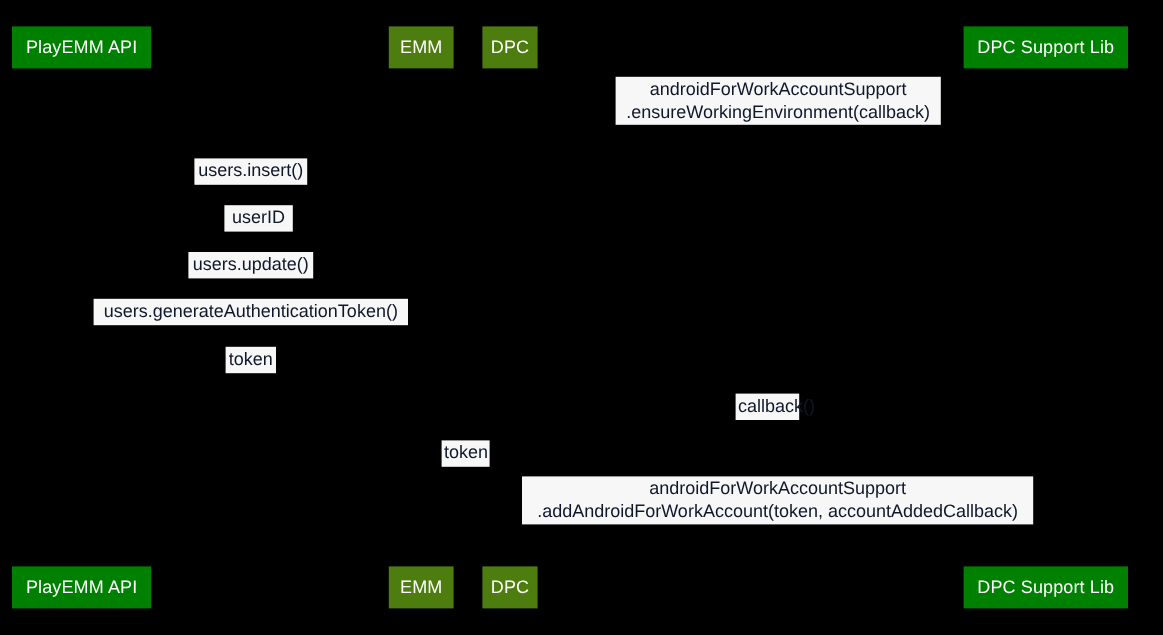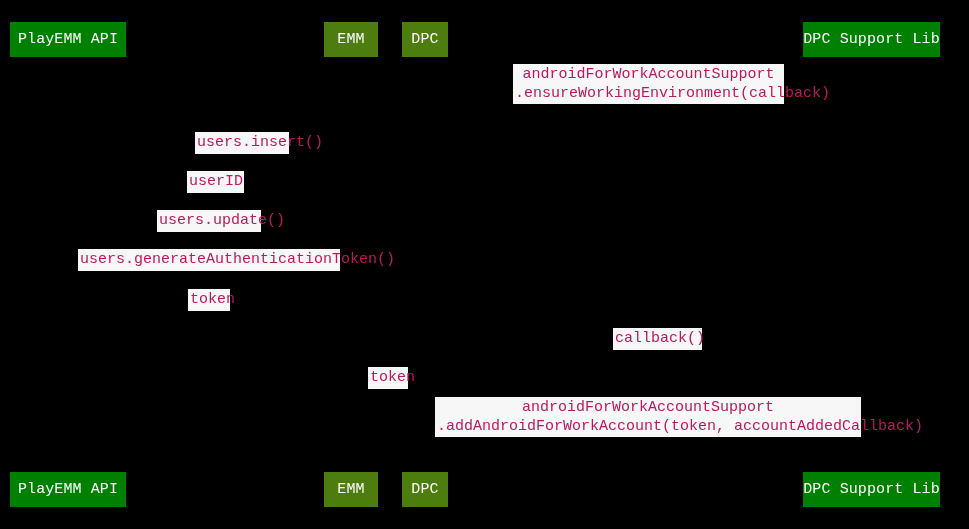--- a/index.html
+++ b/index.html
@@ -7,21 +7,21 @@
     margin: 0;
     padding: 0;
     background: #000000;
   }
   #canvas {
     position: relative;
     width: 969px;
     height: 529px;
     background: #000000;
     overflow: hidden;
-    font-family: Liberation Mono, monospace;
+    font-family: Liberation Sans, sans-serif;
     border-radius: 19px;
   }
   
   .participant {
     position: absolute;
     box-sizing: border-box;
     display: flex;
     align-items: center;
     justify-content: center;
     color: #ffffff;
@@ -45,21 +45,21 @@
     position: absolute;
     height: 1px;
     background: #000000;
   }
 
   
   .msg-label {
     position: absolute;
     box-sizing: border-box;
     background: #f7f7f7;
-    color: #be185d;
+    color: #0f172a;
     font-size: 15px;
     line-height: 19px;
     text-align: center;
     white-space: pre;
     padding: 1px 2px;
   }
   .msg-label.single {
     line-height: 20px;
   }
   .msg-label.multi {
@@ -97,31 +97,31 @@
   <div class="arrow" style="left:68px; top:232px; width:283px;"></div>
   <div class="arrow" style="left:68px; top:271px; width:283px;"></div>
   <div class="arrow" style="left:68px; top:311px; width:283px;"></div>
   <div class="arrow" style="left:425px; top:350px; width:446px;"></div>
   <div class="arrow" style="left:351px; top:389px; width:74px;"></div>
   <div class="arrow" style="left:425px; top:437px; width:446px;"></div>
 
   <div class="msg-label multi" style="left:513px; top:64px; width:271px; height:40px;">androidForWorkAccountSupport
 .ensureWorkingEnvironment(callback)</div>
 
-  <div class="msg-label single" style="left:162px; top:132px; width:94px; height:22px;margin-left:33px;">users.insert()</div>
+  <div class="msg-label single" style="left:162px; top:132px; width:94px; height:22px;">users.insert()</div>
 
   <div class="msg-label single" style="left:187px; top:171px; width:57px; height:22px;">userID</div>
 
   <div class="msg-label single" style="left:157px; top:210px; width:104px; height:22px;">users.update()</div>
 
   <div class="msg-label single" style="left:78px; top:249px; width:262px; height:22px;">users.generateAuthenticationToken()</div>
 
   <div class="msg-label single" style="left:188px; top:289px; width:42px; height:22px;">token</div>
 
-  <div class="msg-label single" style="left:613px; top:328px; width:89px; height:22px;">callback()</div>
+  <div class="msg-label single" style="left:613px; top:328px; width:53px; height:22px;">callback()</div>
 
   <div class="msg-label single" style="left:368px; top:367px; width:40px; height:22px;">token</div>
 
   <div class="msg-label multi" style="left:435px; top:397px; width:426px; height:40px;">androidForWorkAccountSupport
 .addAndroidForWorkAccount(token, accountAddedCallback)</div>
 
   <div class="participant green" style="left:10px; top:472px; width:116px; height:35px;">
     <span>PlayEMM API</span>
   </div>
   <div class="participant blue" style="left:324px; top:472px; width:54px; height:35px;">

